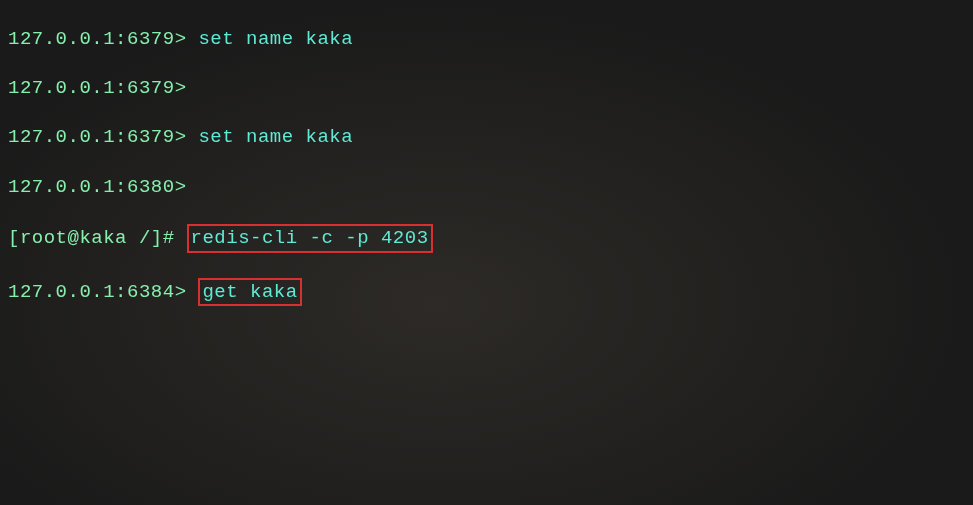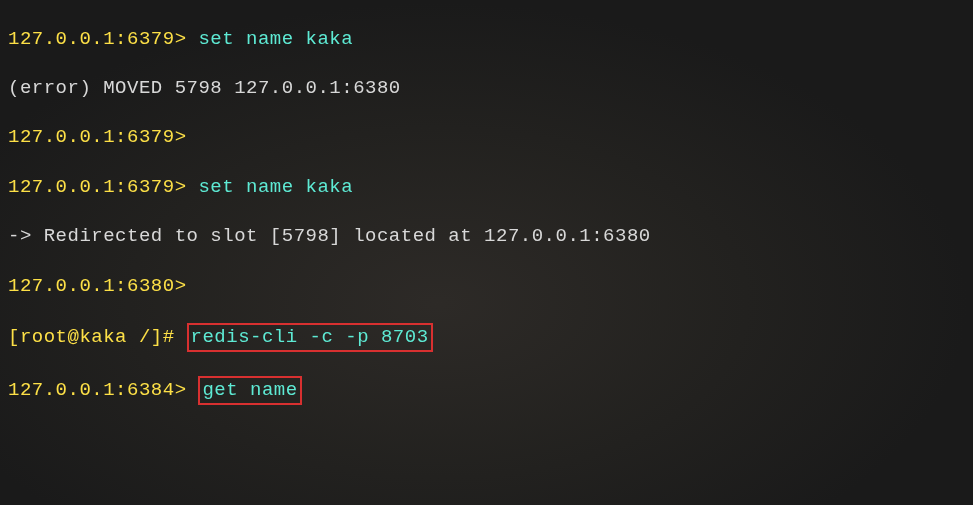--- a/index.html
+++ b/index.html
@@ -24,37 +24,35 @@
       background: radial-gradient(ellipse at 45% 60%, #3a3530 0%, #2a2824 35%, #1a1a1a 70%);
       opacity: 0.6;
       z-index: 0;
     }
     .terminal {
       position: relative;
       z-index: 1;
       white-space: pre;
     }
     .line { display: block; }
-    .prompt { color: #fde047; }
+    .prompt { color: #86efac; }
     .cmd { color: #5eead4; }
     .out { color: #d8d8d8; }
     .hl-box {
       border: 2px solid #d83030;
       padding: 0 2px;
       display: inline-block;
     }
   </style>
 </head>
 <body>
 
 <div class="terminal">
 <span class="line"><span class="prompt">127.0.0.1:6379&gt; </span><span class="cmd">set name kaka</span></span>
-<span class="line out">(error) MOVED 5798 127.0.0.1:6380</span>
 <span class="line prompt">127.0.0.1:6379&gt;</span>
 <span class="line"><span class="prompt">127.0.0.1:6379&gt; </span><span class="cmd">set name kaka</span></span>
-<span class="line out">-&gt; Redirected to slot [5798] located at 127.0.0.1:6380</span>
 <span class="line prompt">127.0.0.1:6380&gt;</span>
-<span class="line"><span class="prompt">[root@kaka /]# </span><span class="hl-box"><span class="cmd">redis-cli -c -p 8703</span></span></span>
-<span class="line"><span class="prompt">127.0.0.1:6384&gt; </span><span class="hl-box"><span class="cmd">get name</span></span></span>
+<span class="line"><span class="prompt">[root@kaka /]# </span><span class="hl-box"><span class="cmd">redis-cli -c -p 4203</span></span></span>
+<span class="line"><span class="prompt">127.0.0.1:6384&gt; </span><span class="hl-box"><span class="cmd">get kaka</span></span></span>
 
 
 
 </div>
 
 </body></html>

